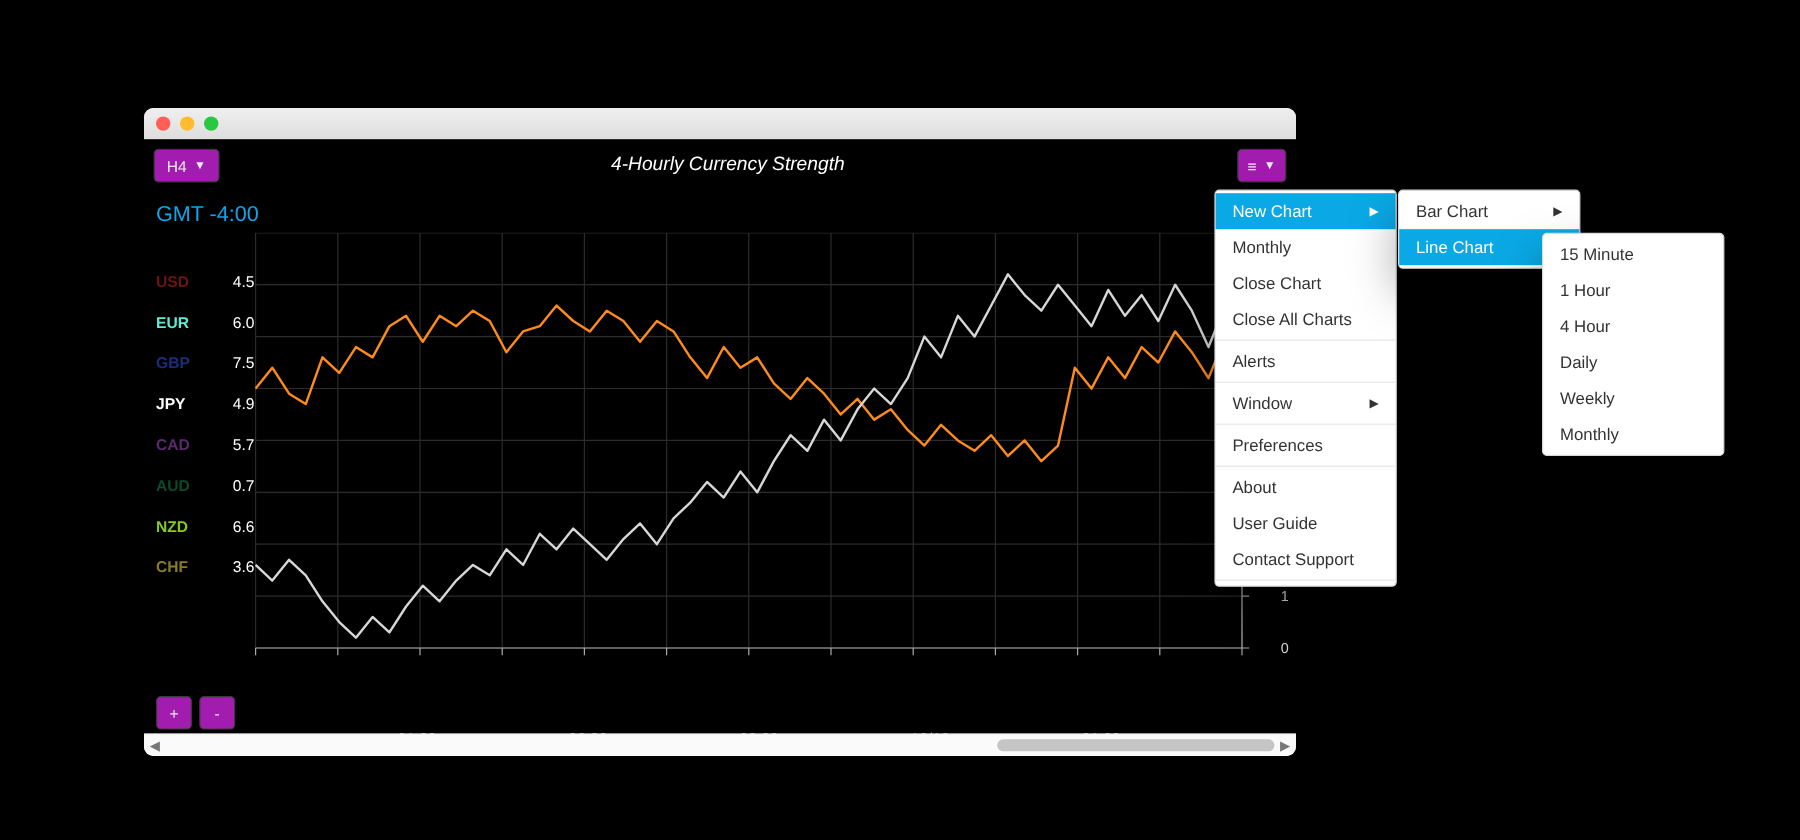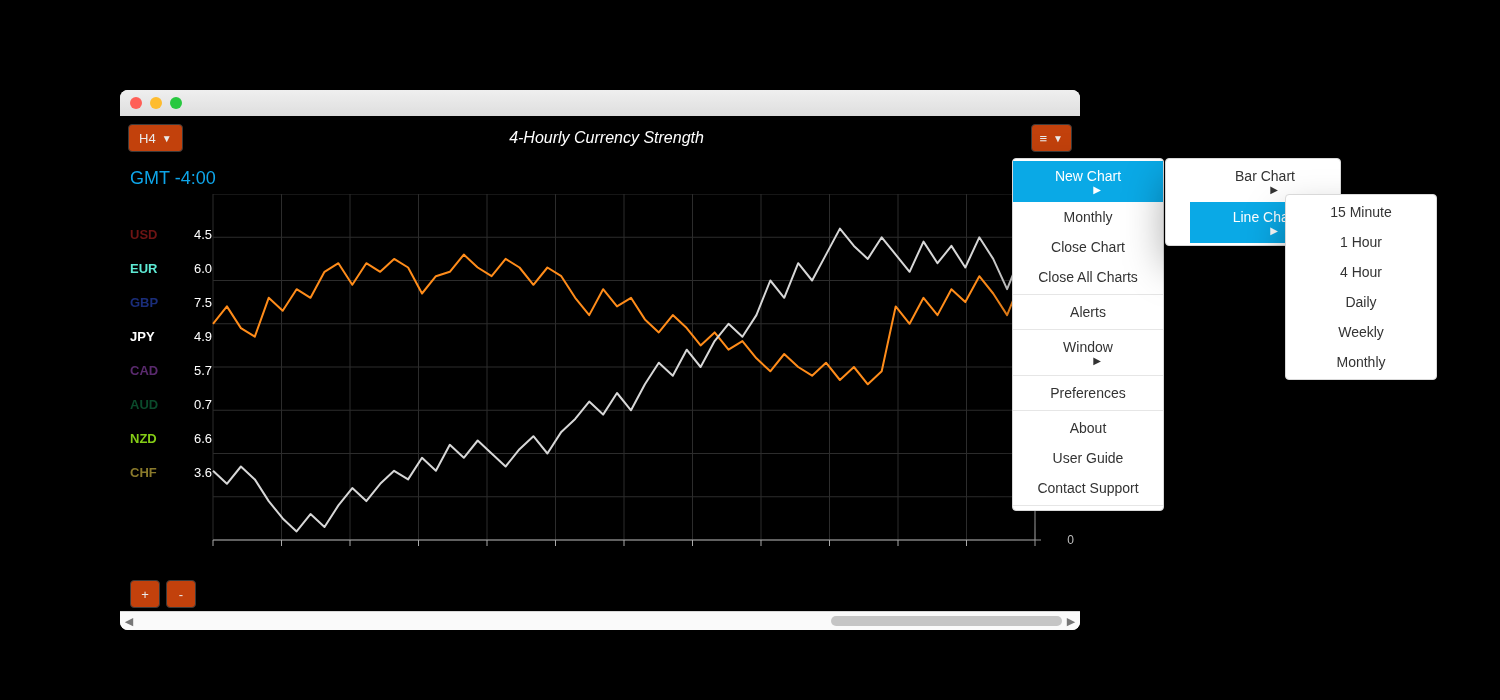--- a/index.html
+++ b/index.html
@@ -4,47 +4,47 @@
 <style>
   html,body{margin:0;padding:0;background:#000;font-family:"Helvetica Neue",Arial,sans-serif;width:1500px;height:700px;overflow:hidden;}
   .window{position:absolute;left:120px;top:90px;width:960px;height:540px;background:#fff;border-radius:8px;box-shadow:0 30px 60px rgba(0,0,0,.5),0 0 0 1px rgba(0,0,0,.1);}
   .titlebar{height:26px;border-top-left-radius:8px;border-top-right-radius:8px;background:linear-gradient(#efefef,#dedede);display:flex;align-items:center;padding:0 10px;gap:8px;}
   .tl-dot{width:12px;height:12px;border-radius:50%;}
   .dot-red{background:#ff5f57;}
   .dot-yel{background:#febc2e;}
   .dot-grn{background:#28c840;}
   .app{position:absolute;left:0;top:26px;right:0;bottom:18px;background:#000;display:flex;flex-direction:column;}
   .toolbar{height:36px;display:flex;align-items:center;padding:4px 8px;gap:8px;}
-  .btn{background:#c2410c;color:#eaeaea;border:1px solid #3a3a3a;border-radius:4px;height:26px;display:flex;align-items:center;justify-content:center;font-size:13px;cursor:pointer;user-select:none;}
+  .btn{background:#a21caf;color:#eaeaea;border:1px solid #3a3a3a;border-radius:4px;height:26px;display:flex;align-items:center;justify-content:center;font-size:13px;cursor:pointer;user-select:none;}
   .btn.sq{width:28px;}
   .btn .caret{margin-left:6px;font-size:10px;}
   .title{flex:1;text-align:center;color:#fff;font-size:16px;font-style:italic;}
   .stage{position:relative;flex:1;}
   .tz{position:absolute;left:10px;top:8px;color:#0ea5e9;font-size:18px;}
   .sidevals{position:absolute;left:10px;top:58px;font-size:13px;line-height:34px;}
   .sidevals div{display:flex;gap:28px;align-items:baseline;}
   .sym{font-weight:bold;width:36px;}
   .val{color:#fff;}
   svg.plot{position:absolute;left:85px;top:34px;}
   .xlabels{position:absolute;left:85px;bottom:4px;right:20px;color:#d8d8d8;font-size:13px;}
   .xlabels span{position:absolute;transform:translateX(-50%);}
   .ylabels{position:absolute;right:6px;top:34px;color:#d8d8d8;font-size:12px;text-align:right;}
   .ylabels span{position:absolute;right:0;transform:translateY(-50%);}
   .zoom{position:absolute;left:10px;bottom:4px;display:flex;gap:6px;}
   .hscroll{position:absolute;left:0;right:0;bottom:0;height:18px;background:#fafafa;border-top:1px solid #d7d7d7;border-bottom-left-radius:8px;border-bottom-right-radius:8px;display:flex;align-items:center;}
   .hscroll .arrow{width:18px;text-align:center;color:#777;font-size:11px;cursor:pointer;}
   .hscroll .track{flex:1;position:relative;height:10px;}
   .hscroll .thumb{position:absolute;right:0;width:25%;top:0;bottom:0;background:#c5c5c5;border-radius:5px;}
   .menu{position:absolute;background:#fff;border:1px solid #d9d9d9;border-radius:4px;box-shadow:0 20px 40px rgba(0,0,0,.35);font-size:14px;color:#333;padding:2px 0;min-width:150px;}
-  .menu .mi{padding:7px 14px;display:flex;align-items:center;justify-content:space-between;cursor:default;white-space:nowrap;flex-direction:column;}
+  .menu .mi{padding:7px 14px;display:flex;align-items:center;justify-content:space-between;cursor:default;white-space:nowrap;}
   .menu .mi.hi{background:#0aa9e6;color:#fff;}
   .menu .sep{height:1px;background:#e6e6e6;margin:2px 0;}
   .menu .arrow{font-size:10px;margin-left:18px;}
   .m1{left:1012px;top:158px;width:148px;}
-  .m2{left:1165px;top:158px;width:115px;padding-left:24px;}
+  .m2{left:1165px;top:158px;width:115px;}
   .m3{left:1285px;top:194px;width:95px;}
 </style>
 </head>
 <body>
 
 <div class="window">
   <div class="titlebar">
     <div class="tl-dot dot-red"></div>
     <div class="tl-dot dot-yel"></div>
     <div class="tl-dot dot-grn"></div>

